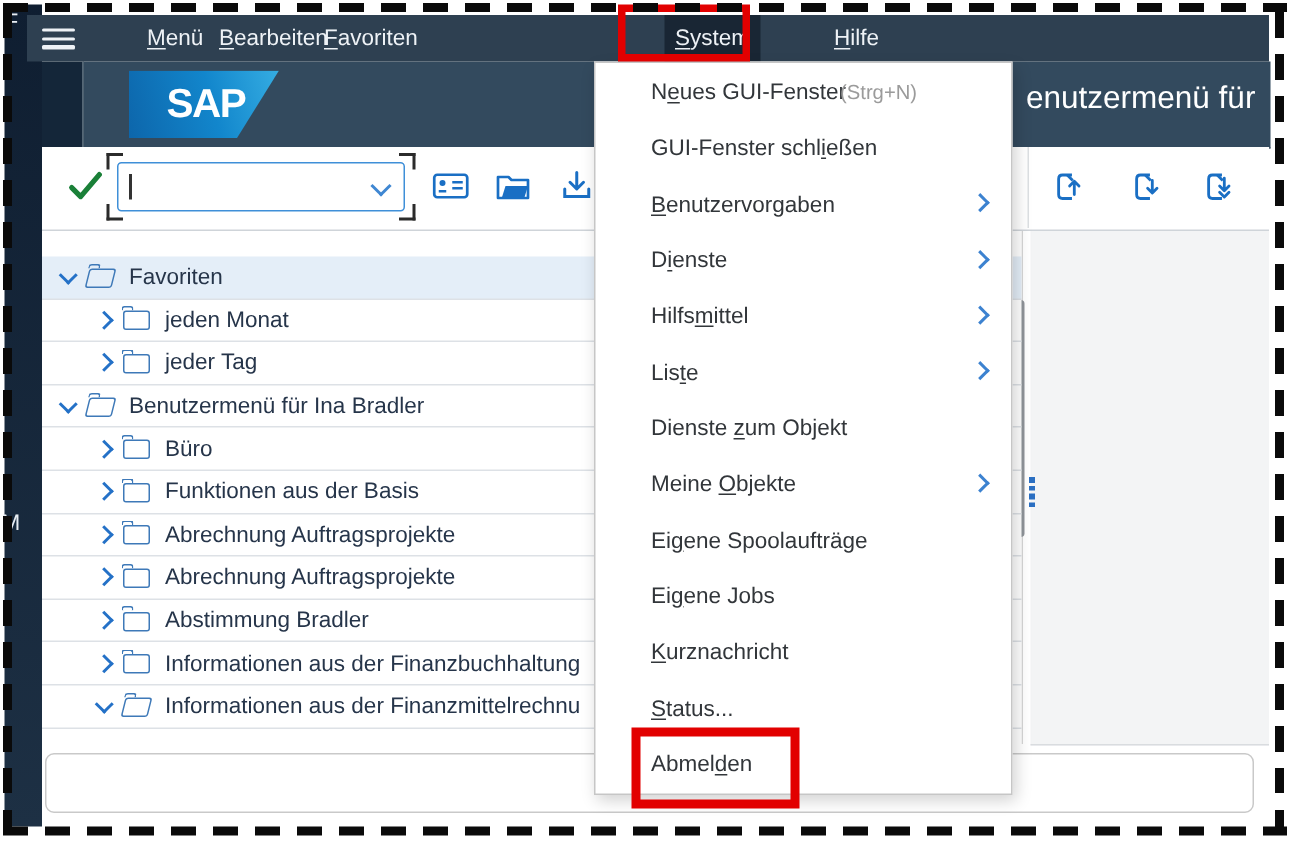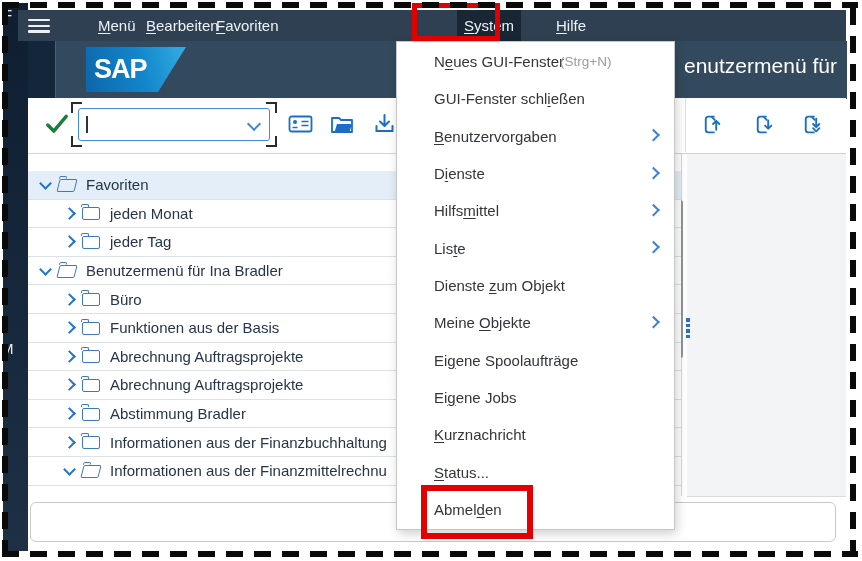--- a/index.html
+++ b/index.html
@@ -18,29 +18,29 @@
   .bg-letter.f{left:3px;top:6px;}
   .bg-letter.m{left:1px;top:340px;}
   .header-gap{position:absolute;left:28px;top:41px;width:27px;height:57px;background:#142639;z-index:2;}
   
   .menubar{position:absolute;left:18px;top:10px;width:828px;height:31px;background:#2e4051;z-index:10;}
   .hamburger{position:absolute;left:10px;top:9px;width:22px;height:14px;cursor:pointer;}
   .hamburger i{display:block;height:2.4px;background:#eef2f6;margin-bottom:3.2px;border-radius:1px;}
   .mi{position:absolute;top:0;height:31px;line-height:31px;padding:0 7px;color:#eef2f6;font-size:15px;cursor:pointer;margin-left:43px;}
   .mi u, .dd-label u{text-decoration:underline;text-underline-offset:2px;}
   .mi.m0{left:30px;} .mi.m1{left:78px;} .mi.m2{left:148px;} .mi.m3{left:212px;}
-  .mi.m4{left:396px;background:#192634;text-align:right;} .mi.m5{left:488px;}
+  .mi.m4{left:382px;background:#192634;text-align:right;} .mi.m5{left:488px;}
   
   .header{position:absolute;left:55px;top:41px;width:791px;height:57px;background:#334a5e;
           border-bottom:1px solid #47596b;border-left:1px solid #4e6170;z-index:5;overflow:hidden;}
   .sap-logo{position:absolute;left:30px;top:6px;width:100px;height:45px;
             clip-path:polygon(0 0,100% 0,72% 100%,0 100%);
             background:linear-gradient(75deg,#0d66ab 0%,#1286cc 55%,#35ade2 100%);
             display:flex;align-items:center;}
-  .sap-logo span{color:#fff;font-weight:bold;font-size:27px;letter-spacing:-1px;padding-left:8px;}
+  .sap-logo span{color:#fff;font-weight:bold;font-size:27px;letter-spacing:-1px;padding-left:25px;}
   .win-title{position:absolute;left:628px;top:13px;color:#ffffff;font-size:21px;white-space:nowrap;}
   
   .toolbar{position:absolute;left:28px;top:98px;width:818px;height:55px;background:#fff;
            border-bottom:1px solid #cfd4d9;z-index:5;}
   .check{position:absolute;left:16px;top:13px;cursor:pointer;}
   .cmd-wrap{position:absolute;left:50px;top:10px;width:192px;height:33px;}
   .cmd{position:absolute;inset:0;border:1px solid #3f8fd8;border-radius:3px;font-size:14px;
        padding:0 24px 0 10px;box-sizing:border-box;outline:none;color:#222;}
   .caret{position:absolute;left:8px;top:8px;width:1.5px;height:17px;background:#333;}
   .cmd-chev{position:absolute;right:11px;top:11px;width:8px;height:8px;border:solid #3f87d2;

